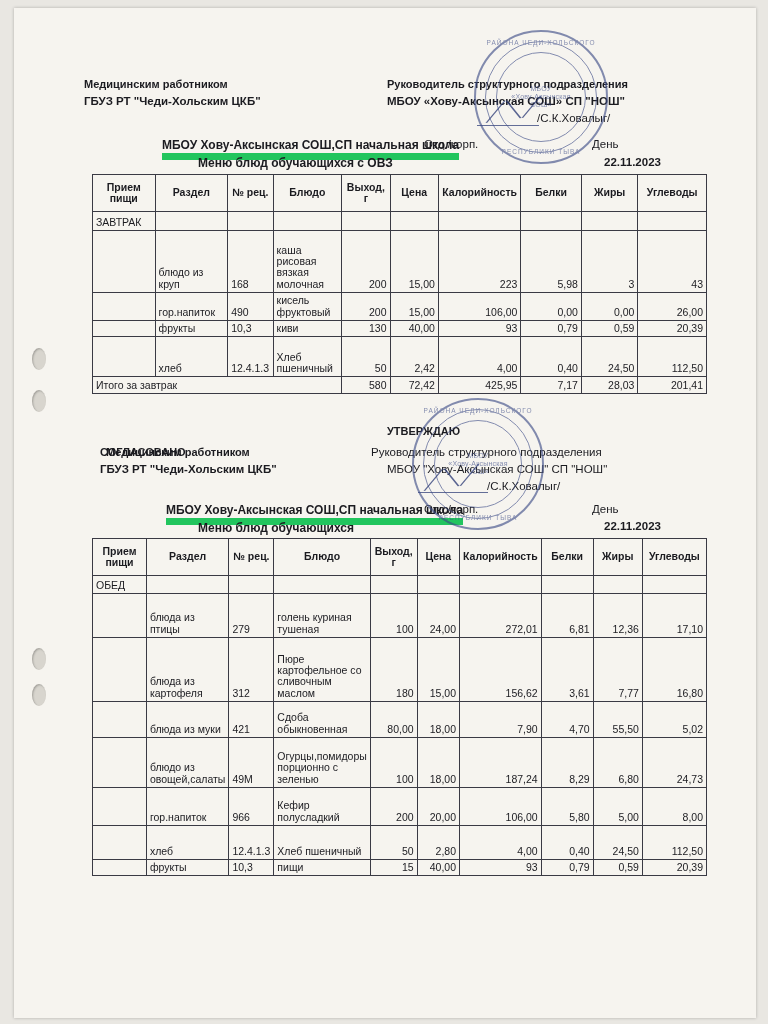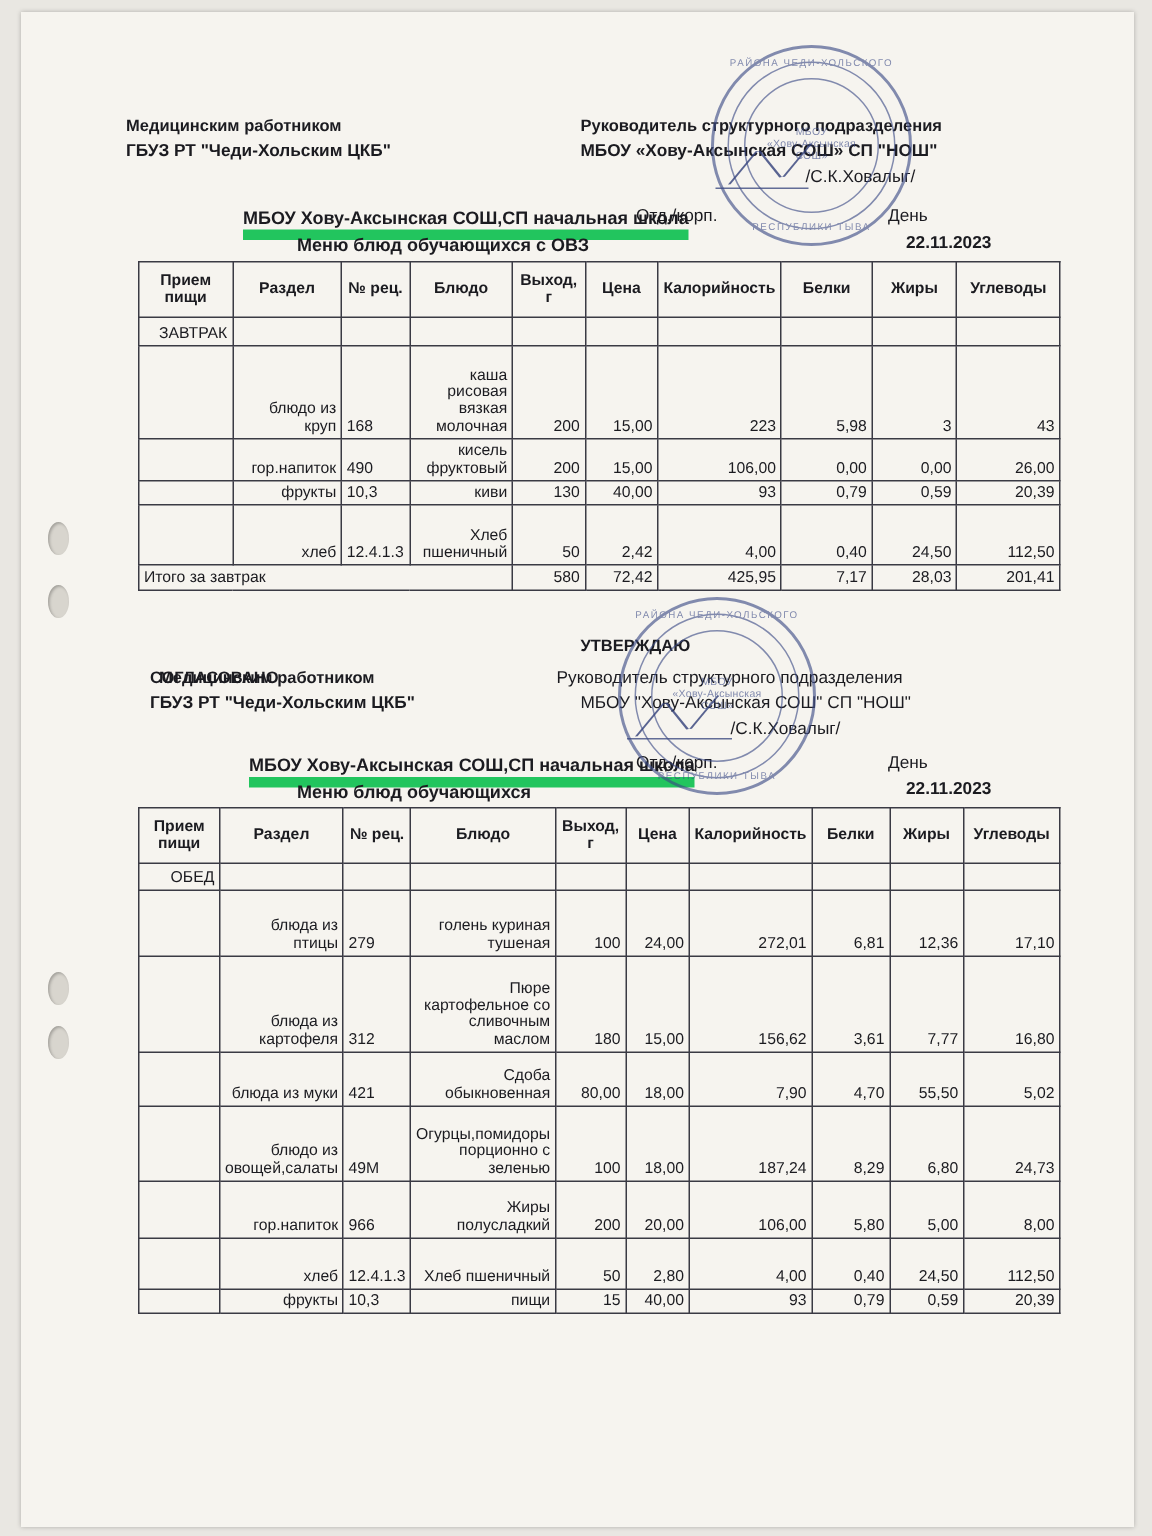--- a/index.html
+++ b/index.html
@@ -63,21 +63,21 @@
   }
   table.menu th{
     text-align:center;
     font-weight:bold;
     vertical-align:middle;
     font-size:10.5px;
     height:32px;
   }
   .c{text-align:left;}
   .r{text-align:right;}
-  .l{text-align:right;margin-top:20px;}
+  .l{text-align:left;margin-top:20px;}
   .mid{vertical-align:middle;}
   .top{vertical-align:top;}
   .b{font-weight:bold;}
   .tall{height:62px;}
 
   .dateline{
     position:absolute;
     font-size:11.5px;
     font-weight:bold;
   }
@@ -382,21 +382,21 @@
         <td class="r">187,24</td>
         <td class="r">8,29</td>
         <td class="r">6,80</td>
         <td class="r">24,73</td>
       </tr>
 
       <tr style="height:38px">
         <td></td>
         <td class="l mid">гор.напиток</td>
         <td class="c mid">966</td>
-        <td class="l top">Жиры полусладкий</td>
+        <td class="l top">Кефир полусладкий</td>
         <td class="r">200</td>
         <td class="r">20,00</td>
         <td class="r">106,00</td>
         <td class="r">5,80</td>
         <td class="r">5,00</td>
         <td class="r">8,00</td>
       </tr>
 
       <tr style="height:34px">
         <td></td>

